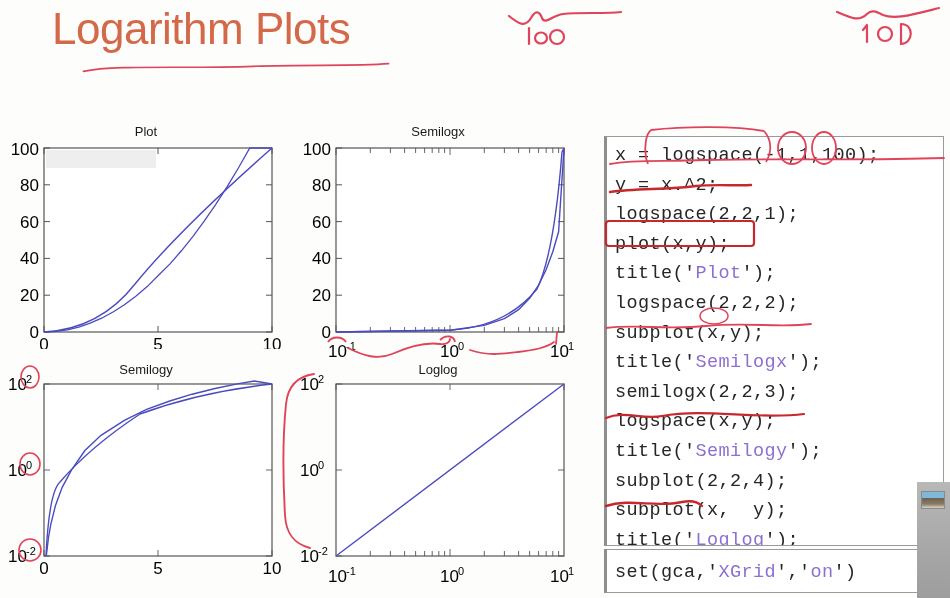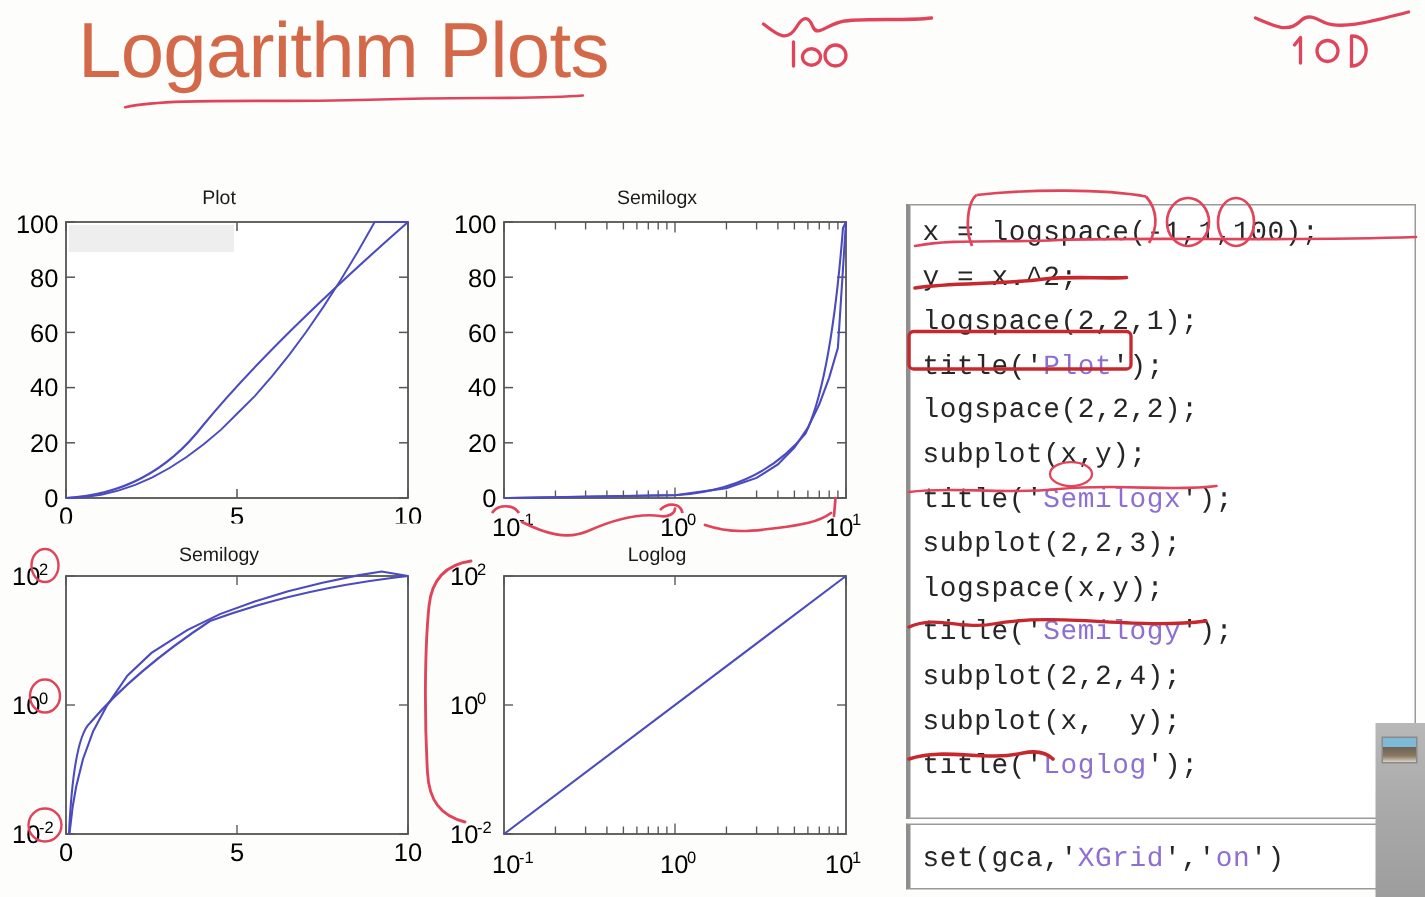--- a/index.html
+++ b/index.html
@@ -14,21 +14,21 @@
     overflow: hidden;
     font-family: "Liberation Sans", sans-serif;
     background: #fdfdfc;
   }
 
   
   #slide-title {
     position: absolute;
     left: 52px;
     top: 4px;
-    font-size: 52px;
+    font-size: 44px;
     font-weight: 400;
     letter-spacing: -0.5px;
     color: #d4694a;
     font-family: "Liberation Sans", sans-serif;
   }
   #title-underline {
     position: absolute;
     left: 56px;
     top: 62px;
     width: 360px;
@@ -386,25 +386,26 @@
 
   <svg class="ink" style="left:-22px; top:8px; width:60px; height:190px;" viewBox="0 0 60 190">
     <path d="M44,4 C30,6 18,14 16,34 C13,64 13,110 15,145 C16,164 24,174 40,178" stroke="#e0445a" stroke-width="1.9" fill="none" stroke-linecap="round"></path>
   </svg>
 </div>
 
 <div id="code-panel">
   <div class="code-line"><span>x = logspace(-1,1,100);</span></div>
   <div class="code-line"><span>y = x.^2;</span></div>
   <div class="code-line"><span>logspace(2,2,1);</span></div>
+  <div class="code-line"><span>plot(x,y);</span></div>
   <div class="code-line"><span>title('</span><span class="str">Plot</span><span>');</span></div>
   <div class="code-line"><span>logspace(2,2,2);</span></div>
   <div class="code-line"><span>subplot(x,y);</span></div>
   <div class="code-line"><span>title('</span><span class="str">Semilogx</span><span>');</span></div>
-  <div class="code-line"><span>subplot(2,2,3);</span></div>
+  <div class="code-line"><span>semilogx(2,2,3);</span></div>
   <div class="code-line"><span>logspace(x,y);</span></div>
   <div class="code-line"><span>title('</span><span class="str">Semilogy</span><span>');</span></div>
   <div class="code-line"><span>subplot(2,2,4);</span></div>
   <div class="code-line"><span>subplot(x,  y);</span></div>
   <div class="code-line"><span>title('</span><span class="str">Loglog</span><span>');</span></div>
 </div>
 
 <div id="code-panel2">
   <div class="code-line"><span>set(gca,'</span><span class="str">XGrid</span><span>','</span><span class="str">on</span><span>')</span></div>
 </div>

